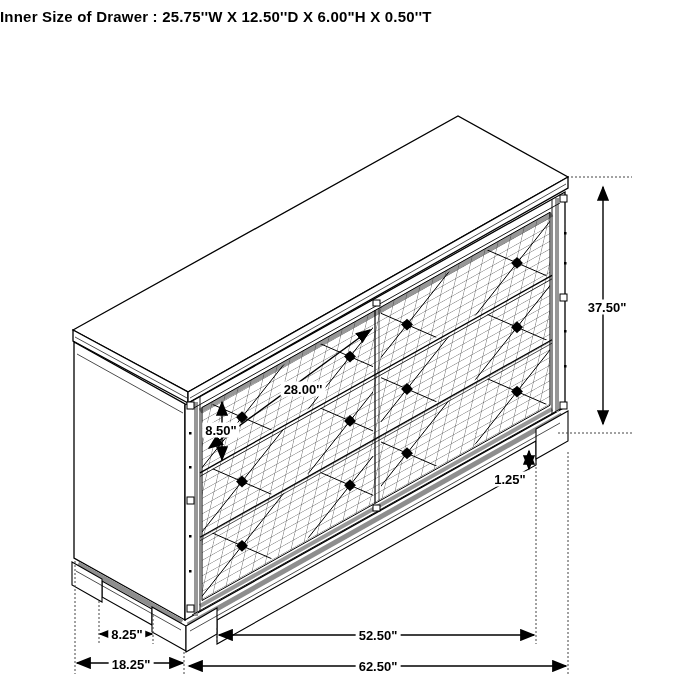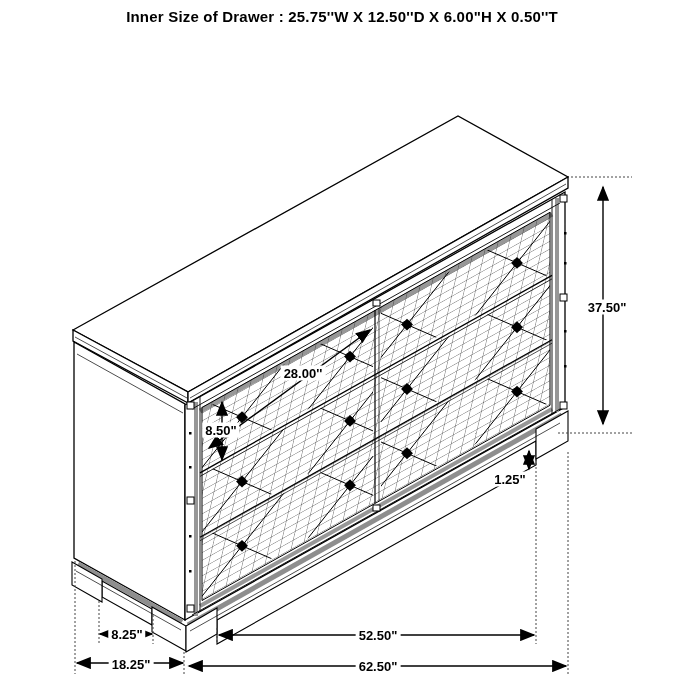--- a/index.html
+++ b/index.html
@@ -1,18 +1,18 @@
 <!DOCTYPE html>
 <html><head>
 <meta charset="utf-8">
 <style>
   html,body{margin:0;padding:0;background:#fff;}
   .canvas{position:relative;width:700px;height:700px;background:#ffffff;overflow:hidden;
           font-family:"Liberation Sans", sans-serif;}
-  .title{position:absolute;left:0;top:8px;width:684px;text-align:center;
+  .title{position:absolute;left:0;top:8px;width:684px;
          font-size:15px;font-weight:bold;color:#000;letter-spacing:.2px;}
   svg{position:absolute;left:0;top:0;}
   .dim-label{position:absolute;transform:translate(-50%,-50%);background:#fff;
              padding:0 3px;font-size:13px;font-weight:bold;color:#000;white-space:nowrap;}
 </style>
 </head>
 <body>
 
 <div class="canvas">
 
@@ -233,20 +233,20 @@
       <line x1="222" y1="402" x2="222" y2="460" marker-start="url(#arr)" marker-end="url(#arr)"></line>
       <line x1="529" y1="451" x2="529" y2="469" marker-start="url(#arr)" marker-end="url(#arr)"></line>
       <line x1="100" y1="634" x2="152" y2="634" marker-start="url(#arr)" marker-end="url(#arr)"></line>
       <line x1="77" y1="663" x2="183" y2="663" marker-start="url(#arr)" marker-end="url(#arr)"></line>
       <line x1="219" y1="635" x2="534" y2="635" marker-start="url(#arr)" marker-end="url(#arr)"></line>
       <line x1="189" y1="666" x2="566" y2="666" marker-start="url(#arr)" marker-end="url(#arr)"></line>
     </g>
   </svg>
 
   <div class="dim-label" style="left:607px;top:307px;">37.50"</div>
-  <div class="dim-label" style="left:303px;top:373px;">28.00''</div>
+  <div class="dim-label" style="left:303px;top:389px;">28.00''</div>
   <div class="dim-label" style="left:221px;top:430px;">8.50"</div>
   <div class="dim-label" style="left:510px;top:479px;">1.25"</div>
   <div class="dim-label" style="left:127px;top:634px;">8.25"</div>
   <div class="dim-label" style="left:131px;top:664px;">18.25"</div>
   <div class="dim-label" style="left:378px;top:635px;">52.50"</div>
   <div class="dim-label" style="left:378px;top:666px;">62.50"</div>
 </div>
 
 </body></html>

